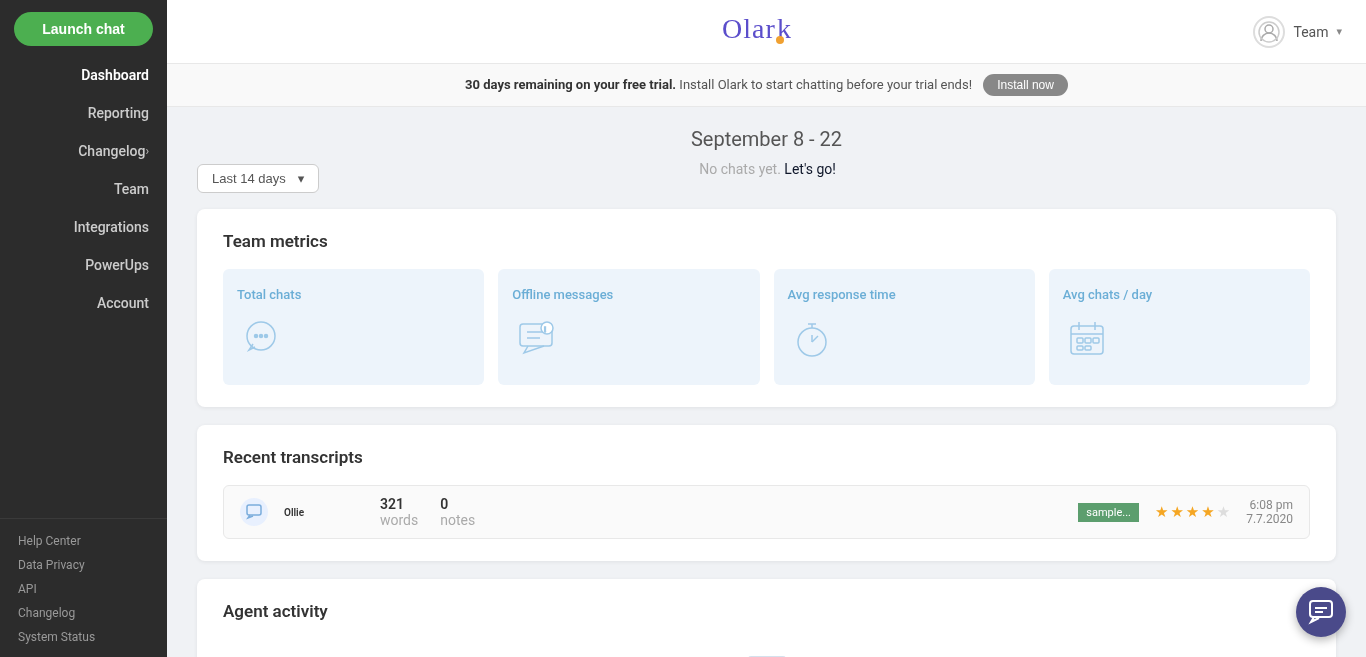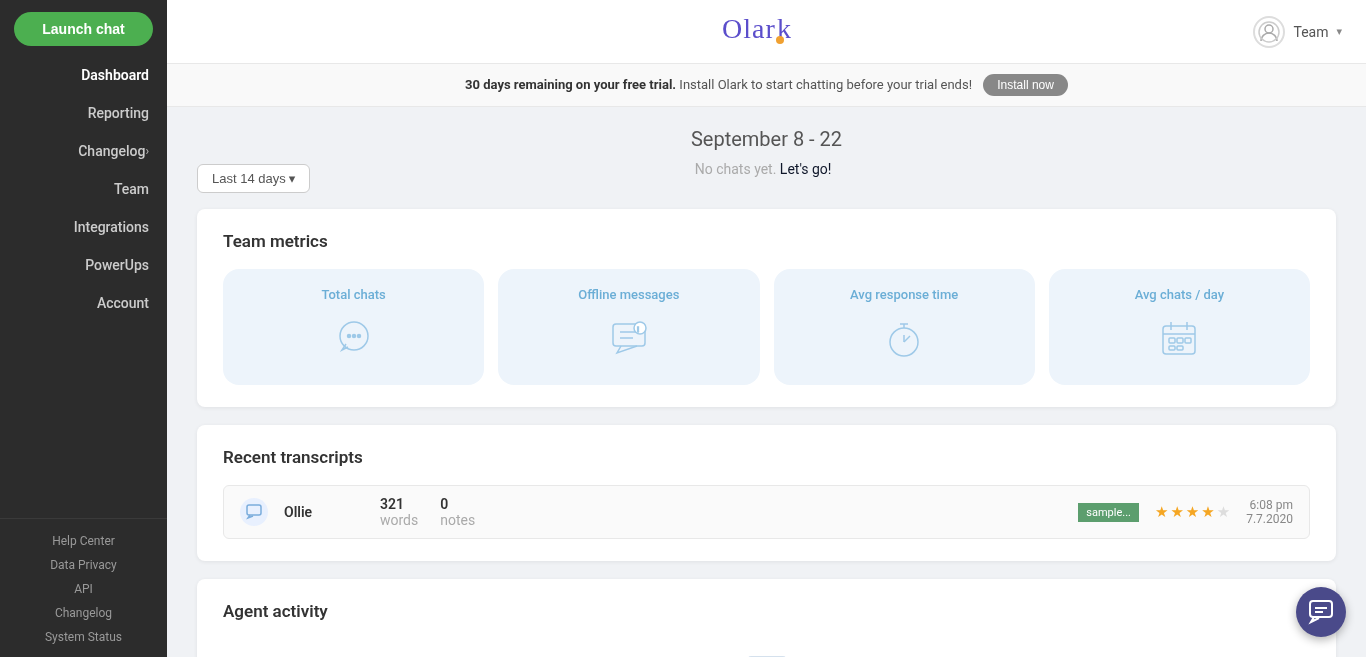--- a/index.html
+++ b/index.html
@@ -48,21 +48,20 @@
     .sidebar-item .chevron { font-size: 12px; color: #aaa; }
     .sidebar-footer {
       padding: 10px 0 8px;
       border-top: 1px solid #3a3a3a;
     }
     .sidebar-footer-item {
       padding: 5px 18px;
       color: #999;
       font-size: 12px;
       cursor: pointer;
-      text-align: center;
     }
 
     
     .main {
       flex: 1;
       display: flex;
       flex-direction: column;
       overflow-y: auto;
       background: #f0f2f5;
     }
@@ -152,21 +151,21 @@
     }
     .date-filter-btn {
       background: white;
       border: 1px solid #ccc;
       border-radius: 6px;
       padding: 6px 14px;
       font-size: 13px;
       cursor: pointer;
       display: flex;
       align-items: flex-end;
-      gap: 3px;
+      gap: 12px;
       color: #555;
     }
     .no-chats-text {
       color: #aaa;
       font-size: 14px;
       text-align: center;
       margin-bottom: 18px;
     }
     .no-chats-text a { color: #0f172a; text-decoration: none; }
 
@@ -186,25 +185,25 @@
     }
 
     
     .metrics-grid {
       display: grid;
       grid-template-columns: repeat(4, 1fr);
       gap: 14px;
     }
     .metric-tile {
       background: #edf4fb;
-      border-radius: 16px;
+      border-radius: 6px;
       padding: 18px 14px;
       display: flex;
       flex-direction: column;
-      align-items: center;
+      align-items: flex-start;
       gap: 12px;
     }
     .metric-label {
       font-size: 13px;
       color: #6baed6;
       font-weight: 500;
     }
     .metric-icon {
       font-size: 34px;
       color: #9ec9e8;
@@ -234,21 +233,21 @@
       background: #e8f0fe;
       border-radius: 50%;
       display: flex;
       align-items: center;
       justify-content: center;
       color: #7aacdc;
       font-size: 13px;
       flex-shrink: 0;
     }
     .transcript-name {
-      font-size: 14px;
+      font-size: 10px;
       font-weight: 600;
       color: #333;
       width: 80px;
       flex-shrink: 0;
     }
     .transcript-stats {
       display: flex;
       gap: 22px;
       flex: 1;
     }

